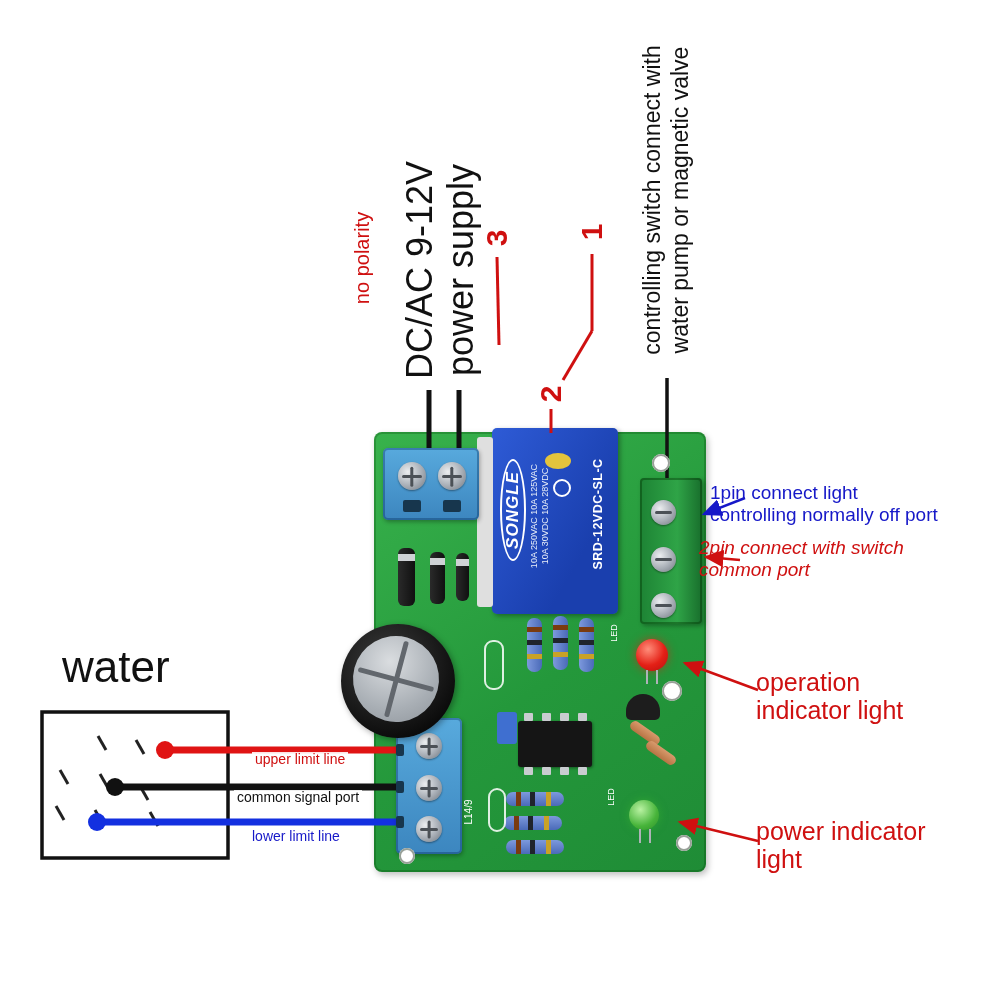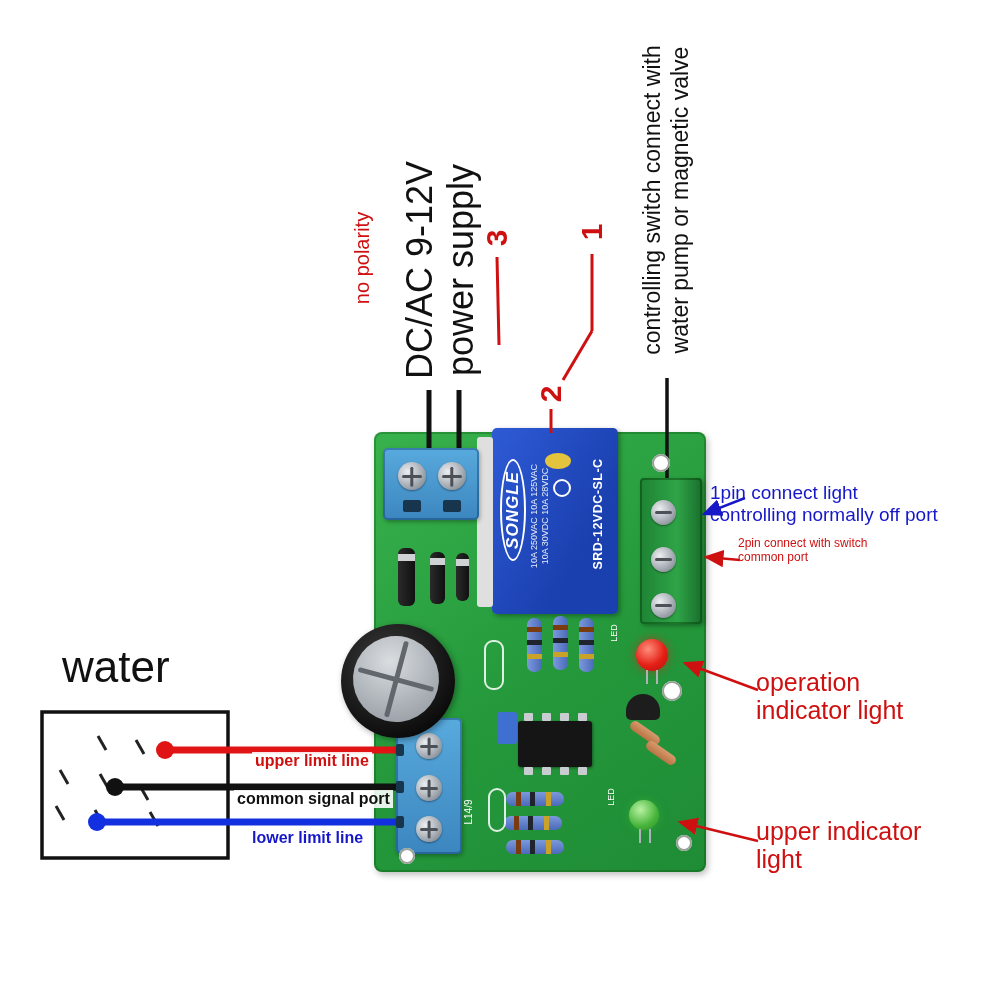--- a/index.html
+++ b/index.html
@@ -88,21 +88,21 @@
        background:radial-gradient(circle at 38% 32%,#ff8d7a,#e42016 55%,#b80d0d);
        box-shadow:0 0 10px rgba(230,30,20,.6);}
   .led.green-led{left:629px;top:800px;width:30px;height:30px;
        background:radial-gradient(circle at 38% 32%,#b9f2a2,#47b43a 60%,#2f8f2b);
        box-shadow:0 0 8px rgba(60,180,50,.55);}
   .lead{position:absolute;width:2px;height:14px;background:#aeb3b8;}
 
   .silk{color:#fff;}
   .silk-oval{border:2px solid rgba(255,255,255,.85);border-radius:9px;background:transparent;}
 
-  .wire-label{position:absolute;z-index:6;font-size:16px;font-weight:bold;
+  .wire-label{position:absolute;z-index:6;font-size:14px;font-weight:normal;
               background:rgba(255,255,255,.88);padding:0 3px;line-height:1.1;white-space:nowrap;}
 </style>
 </head>
 <body>
 
 <div id="canvas">
 
   <div class="cmp board"></div>
 
   <svg id="wires-under" class="layer" width="1000" height="1000">
@@ -306,31 +306,31 @@
   </div>
 
   <div class="txt vt red" style="left:497px;top:238px;font-size:30px;font-weight:600;">3</div>
   <div class="txt vt red" style="left:592px;top:232px;font-size:30px;font-weight:600;">1</div>
   <div class="txt vt red" style="left:551px;top:394px;font-size:30px;font-weight:600;">2</div>
 
   <div class="txt blue two-line" style="left:710px;top:482px;font-size:19px;line-height:1.15;">
     <span>1pin connect light</span>
     <span>controlling normally off port</span>
   </div>
-  <div class="txt red two-line" style="left:738px;top:537px;font-size:12px;line-height:1.15;">
+  <div class="txt red two-line" style="left:699px;top:537px;font-size:19px;line-height:1.15;font-style:italic;">
     <span>2pin connect with switch</span>
     <span>common port</span>
   </div>
 
   <div class="txt red two-line" style="left:756px;top:668px;font-size:25px;line-height:1.12;">
     <span>operation</span>
     <span>indicator light</span>
   </div>
   <div class="txt red two-line" style="left:756px;top:817px;font-size:25px;line-height:1.12;">
-    <span>upper indicator</span>
+    <span>power indicator</span>
     <span>light</span>
   </div>
 
   <div class="txt blk" style="left:62px;top:642px;font-size:44px;font-weight:500;">water</div>
 
   <div class="wire-label red" style="left:252px;top:752px;">upper limit line</div>
   <div class="wire-label blk" style="left:234px;top:790px;">common signal port</div>
   <div class="wire-label blue" style="left:249px;top:829px;">lower limit line</div>
 
 </div>

